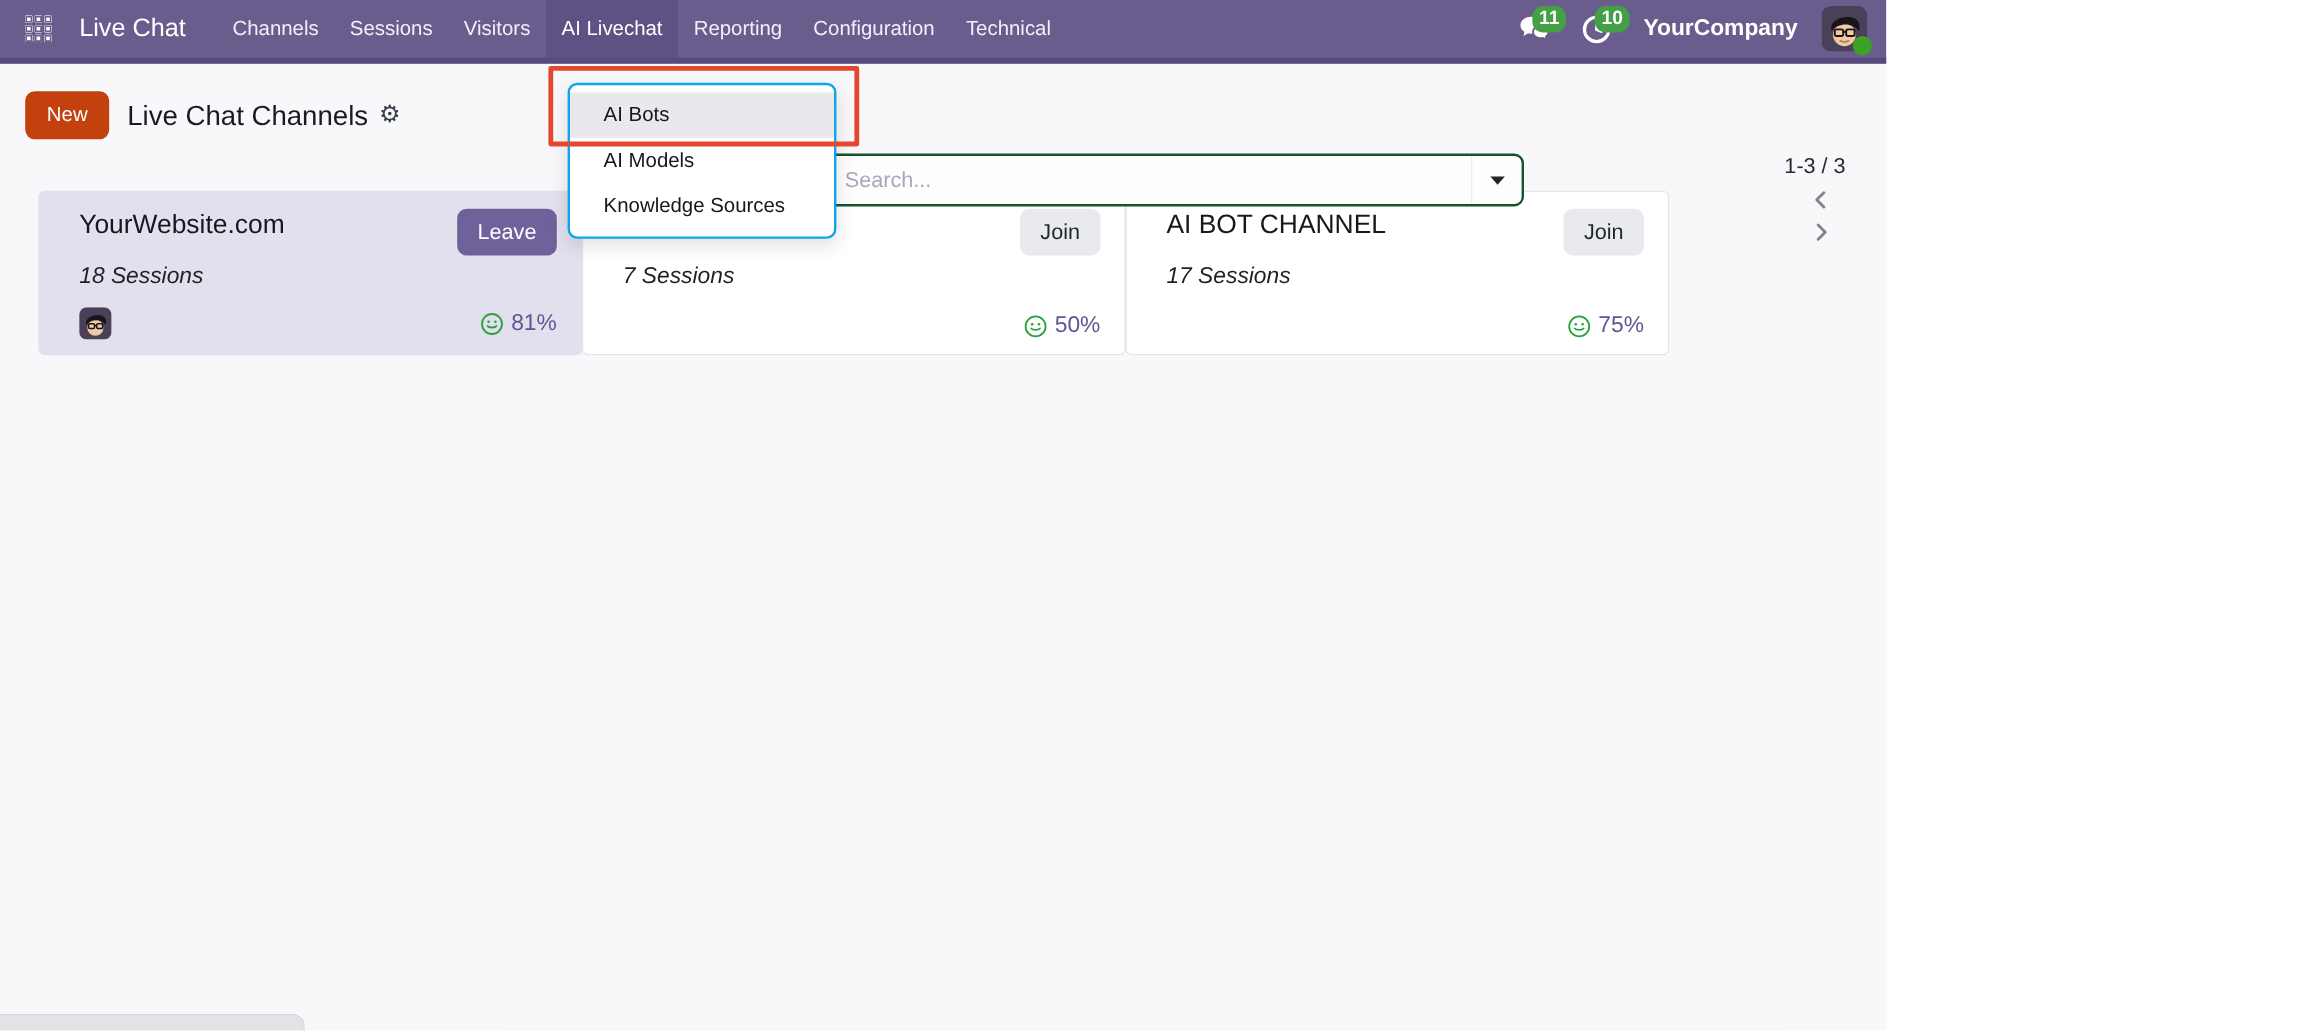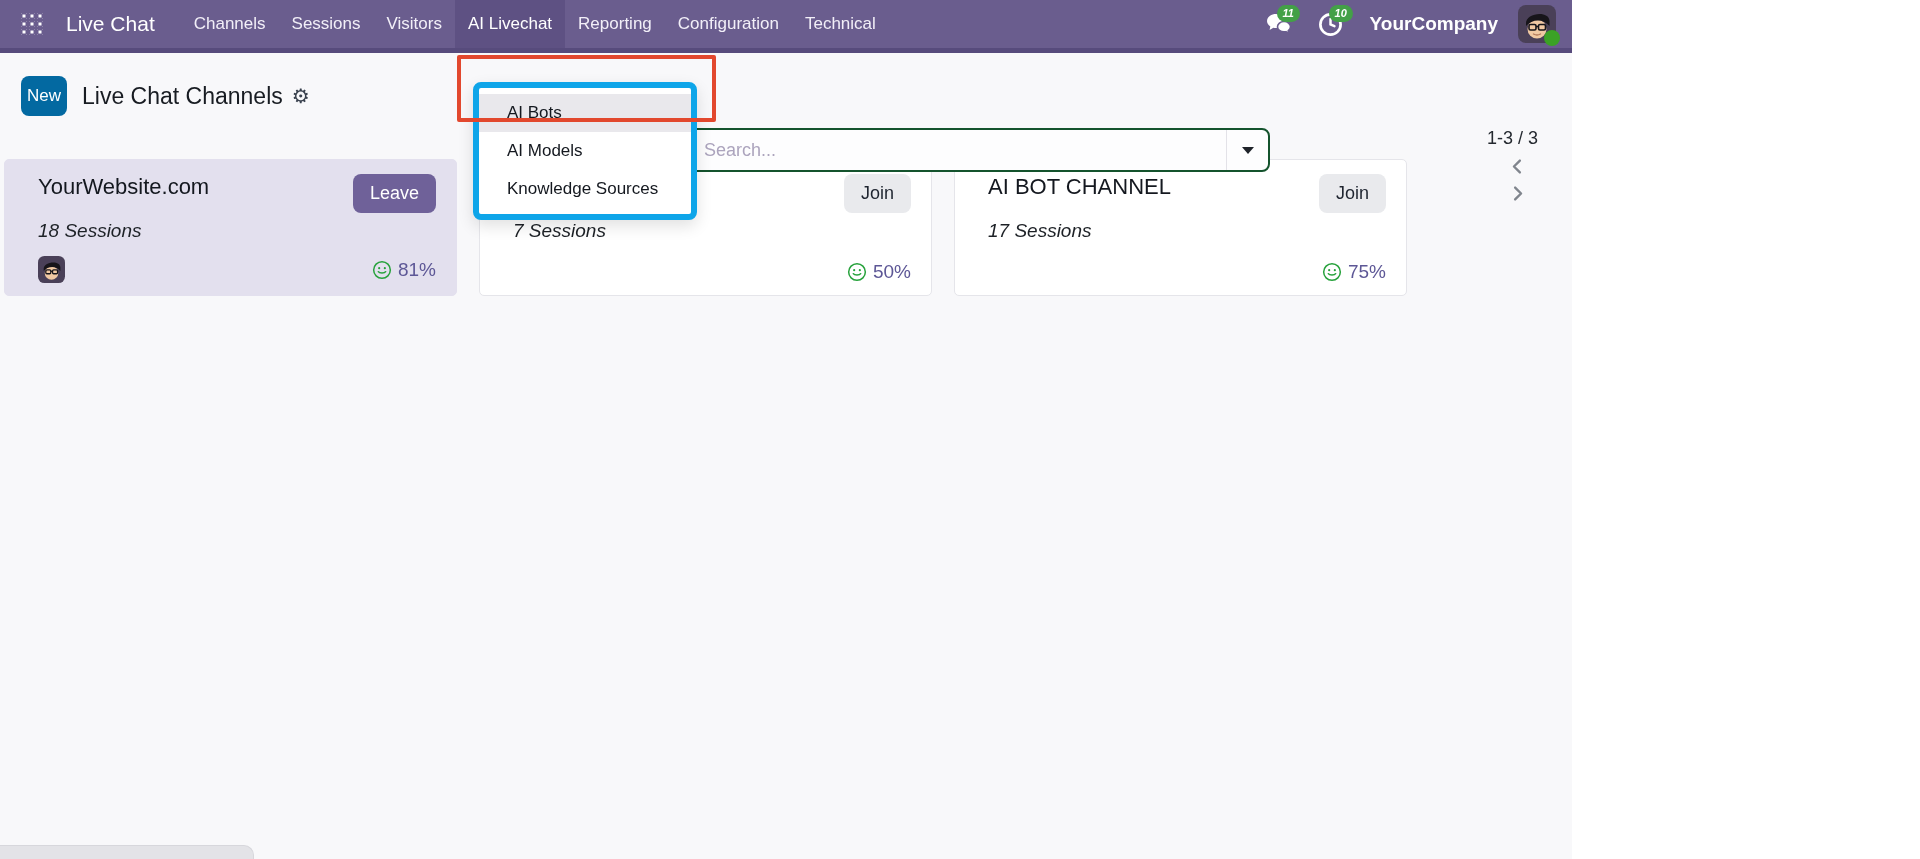--- a/index.html
+++ b/index.html
@@ -14,68 +14,68 @@
   .nav-left{display:flex;align-items:stretch;}
   .apps-btn{display:flex;align-items:center;justify-content:center;width:36px;background:transparent;border:none;cursor:pointer;padding:0;}
   .apps-grid{display:grid;grid-template-columns:repeat(3,6px);grid-template-rows:repeat(3,6px);gap:2px;}
   .apps-grid span{background:#fff;border-radius:1px;box-shadow:inset 0 0 0 1.5px #6A5D8E, inset 0 0 0 6px #fff;}
   .brand{display:flex;align-items:center;color:#fff;font-size:21px;font-weight:500;margin:0 26px 0 16px;cursor:pointer;}
   .menu{display:flex;align-items:stretch;}
   .menu-item{display:flex;align-items:center;padding:0 13px;color:#F2EFF8;font-size:17px;cursor:pointer;white-space:nowrap;}
   .menu-item.active{background:#5E5183;color:#fff;}
   .nav-right{display:flex;align-items:center;gap:6px;}
   .icon-btn{position:relative;width:46px;height:48px;display:flex;align-items:center;justify-content:center;background:transparent;border:none;cursor:pointer;padding:0;}
-  .badge{position:absolute;top:5px;left:21px;background:#43A047;color:#fff;font-size:11px;font-weight:700;
-    line-height:1;border-radius:9px;padding:3px 6px;font-family:"Liberation Sans",sans-serif;font-style:italic;}
+  .badge{position:absolute;top:5px;left:21px;background:#43A047;color:#fff;font-size:16px;font-weight:700;
+    line-height:1;border-radius:9px;padding:3px 6px;font-family:"Liberation Sans",sans-serif;}
   .company{color:#fff;font-size:19px;margin:0 14px 0 10px;cursor:pointer;font-weight:bold;}
   .avatar-wrap{position:relative;width:38px;height:38px;cursor:pointer;margin-right:2px;}
   .avatar-wrap svg{display:block;}
   .status-dot{position:absolute;right:-4px;bottom:-3px;width:16px;height:16px;border-radius:50%;background:#3BA226;}
 
   
   .control-panel{position:absolute;top:53px;left:0;width:100%;height:92px;background:#F8F8FA;z-index:5;}
   .cp-left{position:absolute;left:21px;top:23px;display:flex;align-items:center;}
-  .new-btn{height:40px;padding:0 6px;background:#0369a1;color:#fff;border:none;border-radius:8px;
+  .new-btn{height:40px;padding:0 18px;background:#c2410c;color:#fff;border:none;border-radius:8px;
     font-size:17px;font-family:"Liberation Sans",sans-serif;cursor:pointer;}
   .page-title{font-size:23px;font-weight:400;color:#181C22;margin:0 0 0 15px;}
   .gear-btn{background:none;border:none;font-size:20px;color:#39414E;margin-left:9px;cursor:pointer;padding:0;line-height:1;}
 
   .search-bar{position:absolute;left:686px;top:75px;width:584px;height:44px;background:#FDFDFE;
     border:2px solid #14532d;border-radius:8px;display:flex;align-items:stretch;box-sizing:border-box;z-index:6;}
   .search-input{flex:1;border:none;background:transparent;outline:none;padding:0 16px;font-size:18px;
     font-family:"Liberation Sans",sans-serif;color:#2A2F36;}
   .search-input::placeholder{color:#ACA4BD;}
   .search-toggle{width:42px;border:none;border-left:1px solid #E3E2E8;background:transparent;cursor:pointer;
     display:flex;align-items:center;justify-content:center;border-radius:0 8px 8px 0;}
   .caret-down{width:0;height:0;border-left:6px solid transparent;border-right:6px solid transparent;border-top:7px solid #1F232A;}
 
   .pager{position:absolute;right:24px;top:75px;height:44px;display:flex;align-items:center;gap:8px;z-index:6;flex-direction:column;}
   .pager-value{font-size:18px;color:#24292F;margin-right:10px;}
   .pager-btn{width:34px;height:40px;background:transparent;border:none;cursor:pointer;display:flex;align-items:center;justify-content:center;padding:0;}
 
   
-  .cards{position:absolute;top:159px;left:4px;display:flex;gap:22px;z-index:4;}
+  .cards{position:absolute;top:159px;left:32px;display:flex;z-index:4;}
   .card{width:453px;height:137px;box-sizing:border-box;border-radius:5px;background:#fff;border:1px solid #E5E5EA;
     padding:14px 20px 12px 33px;display:flex;flex-direction:column;cursor:pointer;}
   .card.highlight{background:#E3E0EE;border-color:#E3E0EE;}
   .card-head{display:flex;justify-content:space-between;align-items:flex-start;}
   .card-title{font-size:22px;font-weight:500;color:#14181F;line-height:1.2;min-height:26px;}
   .action-btn{height:39px;padding:0 17px;border:none;border-radius:8px;font-size:18px;
     font-family:"Liberation Sans",sans-serif;cursor:pointer;flex-shrink:0;}
   .action-btn.leave{background:#6F6199;color:#fff;}
   .action-btn.join{background:#E9EAED;color:#1F2530;}
   .sessions{font-size:19px;font-style:italic;color:#1D2126;margin-top:7px;}
   .card-foot{margin-top:auto;display:flex;justify-content:space-between;align-items:center;}
   .card-avatar{width:27px;height:27px;cursor:pointer;}
   .card-avatar svg{display:block;}
   .rating{display:flex;align-items:center;gap:6px;font-size:19px;color:#5D5796;}
 
   
-  .dropdown{position:absolute;left:473px;top:69px;width:224px;background:#fff;border:6px solid #0ea5e9;
-    border-radius:8px;box-shadow:0 6px 16px rgba(0,0,0,0.12);padding:6px 0;z-index:40;box-sizing:border-box;margin-top:13px;}
+  .dropdown{position:absolute;left:473px;top:69px;width:224px;background:#fff;border:2px solid #0ea5e9;
+    border-radius:8px;box-shadow:0 6px 16px rgba(0,0,0,0.12);padding:6px 0;z-index:40;box-sizing:border-box;}
   .dropdown-item{height:38px;line-height:38px;padding-left:28px;font-size:17px;color:#14181F;cursor:pointer;white-space:nowrap;}
   .dropdown-item.highlighted{background:#E9E8EC;}
 
   
   .red-box{position:absolute;left:457px;top:55px;width:259px;height:67px;border:4px solid #E2482E;
     border-radius:2px;box-sizing:border-box;z-index:50;pointer-events:none;}
 
   
   .bottom-peek{position:absolute;left:0;bottom:0;width:253px;height:13px;background:#E3E3E7;
     border-top:1px solid #D7D7DC;border-right:1px solid #D7D7DC;border-top-right-radius:10px;}

